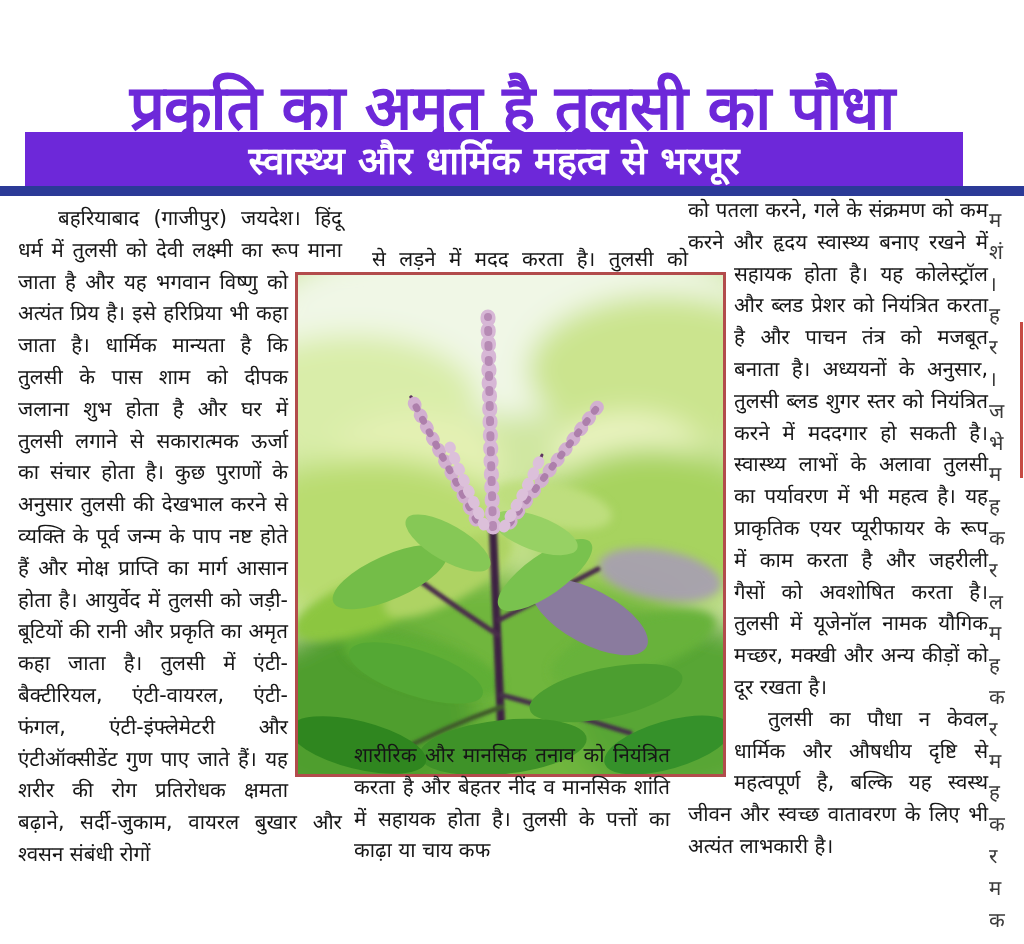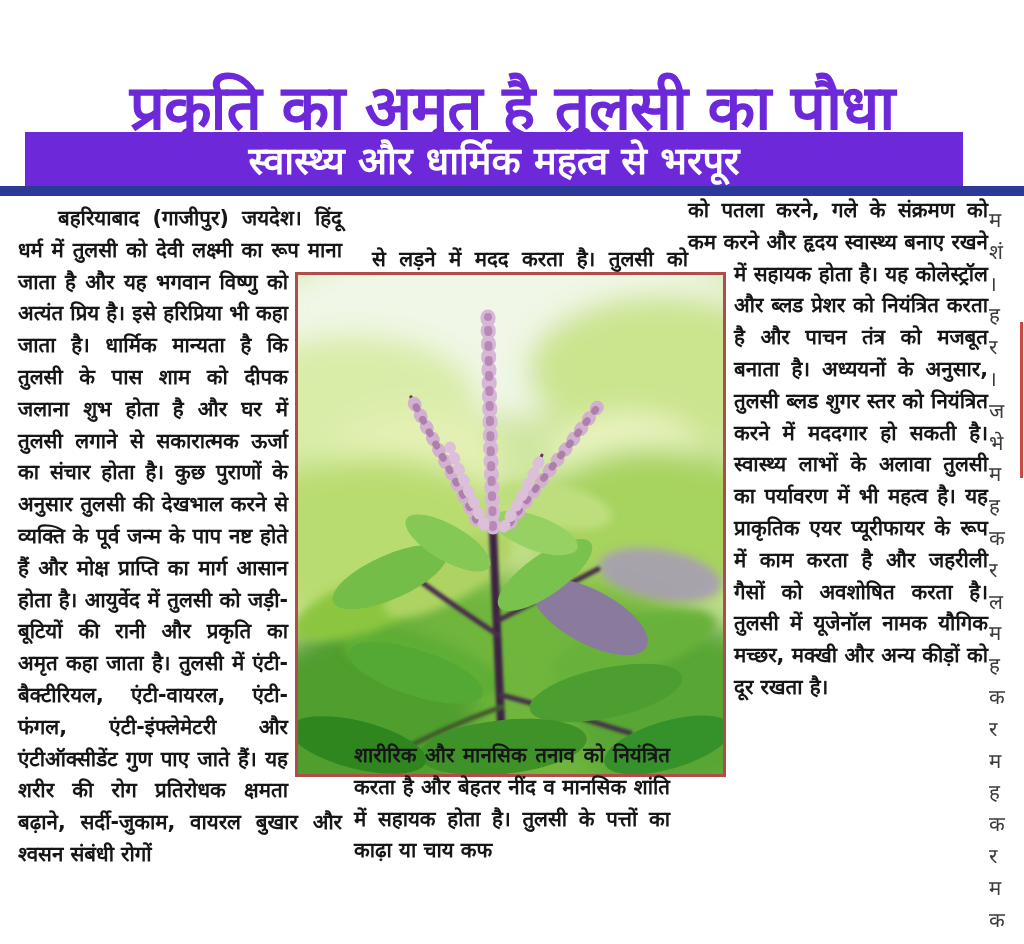--- a/index.html
+++ b/index.html
@@ -22,21 +22,21 @@
     background:#6d28d9;text-align:center;
   }
   .banner-text{
     color:#ffffff;font-size:38px;font-weight:bold;line-height:58px;white-space:nowrap;
   }
   .banner-rule{
     top:186px;left:0;width:1024px;height:10px;background:#2b3a97;
   }
   
   .col{font-size:20.5px;line-height:31.8px;color:#161616;text-align:justify;}
-  .col p{margin:0;font-weight:bold;}
+  .col p{margin:0;}
   .col-1{top:203px;left:18px;width:324px;height:741px;}
   .col-2-top{top:203px;left:372px;width:316px;height:70px;margin-top:41px;}
   .col-2-bottom{top:740px;left:354px;width:316px;height:158px;}
   .col-3{top:195px;left:688px;width:300px;height:741px;}
   .indent{text-indent:40px;}
   .indent-sm{text-indent:34px;}
   .push-r{float:right;width:0;height:66px;}
   .spacer-r{float:right;clear:right;width:54px;height:508px;}
   .push-l{float:left;width:0;height:66px;}
   .spacer-l{float:left;clear:left;width:46px;height:508px;}
@@ -145,20 +145,21 @@
 </div>
 
 <div class="abs col col-2-bottom">
   <p>शारीरिक और मानसिक तनाव को नियंत्रित करता है और बेहतर नींद व मानसिक शांति में सहायक होता है। तुलसी के पत्तों का काढ़ा या चाय कफ</p>
 </div>
 
 <div class="abs col col-3">
   <div class="push-l"></div>
   <div class="spacer-l"></div>
   <p>को पतला करने, गले के संक्रमण को कम करने और हृदय स्वास्थ्य बनाए रखने में सहायक होता है। यह कोलेस्ट्रॉल और ब्लड प्रेशर को नियंत्रित करता है और पाचन तंत्र को मजबूत बनाता है। अध्ययनों के अनुसार, तुलसी ब्लड शुगर स्तर को नियंत्रित करने में मददगार हो सकती है। स्वास्थ्य लाभों के अलावा तुलसी का पर्यावरण में भी महत्व है। यह प्राकृतिक एयर प्यूरीफायर के रूप में काम करता है और जहरीली गैसों को अवशोषित करता है। तुलसी में यूजेनॉल नामक यौगिक मच्छर, मक्खी और अन्य कीड़ों को दूर रखता है।</p>
+  <p class="indent-sm">तुलसी का पौधा न केवल धार्मिक और औषधीय दृष्टि से महत्वपूर्ण है, बल्कि यह स्वस्थ जीवन और स्वच्छ वातावरण के लिए भी अत्यंत लाभकारी है।</p>
 </div>
 
 <div class="abs edge-strip">म
 शं
 ।
 ह
 र
 ।
 ज
 भे

